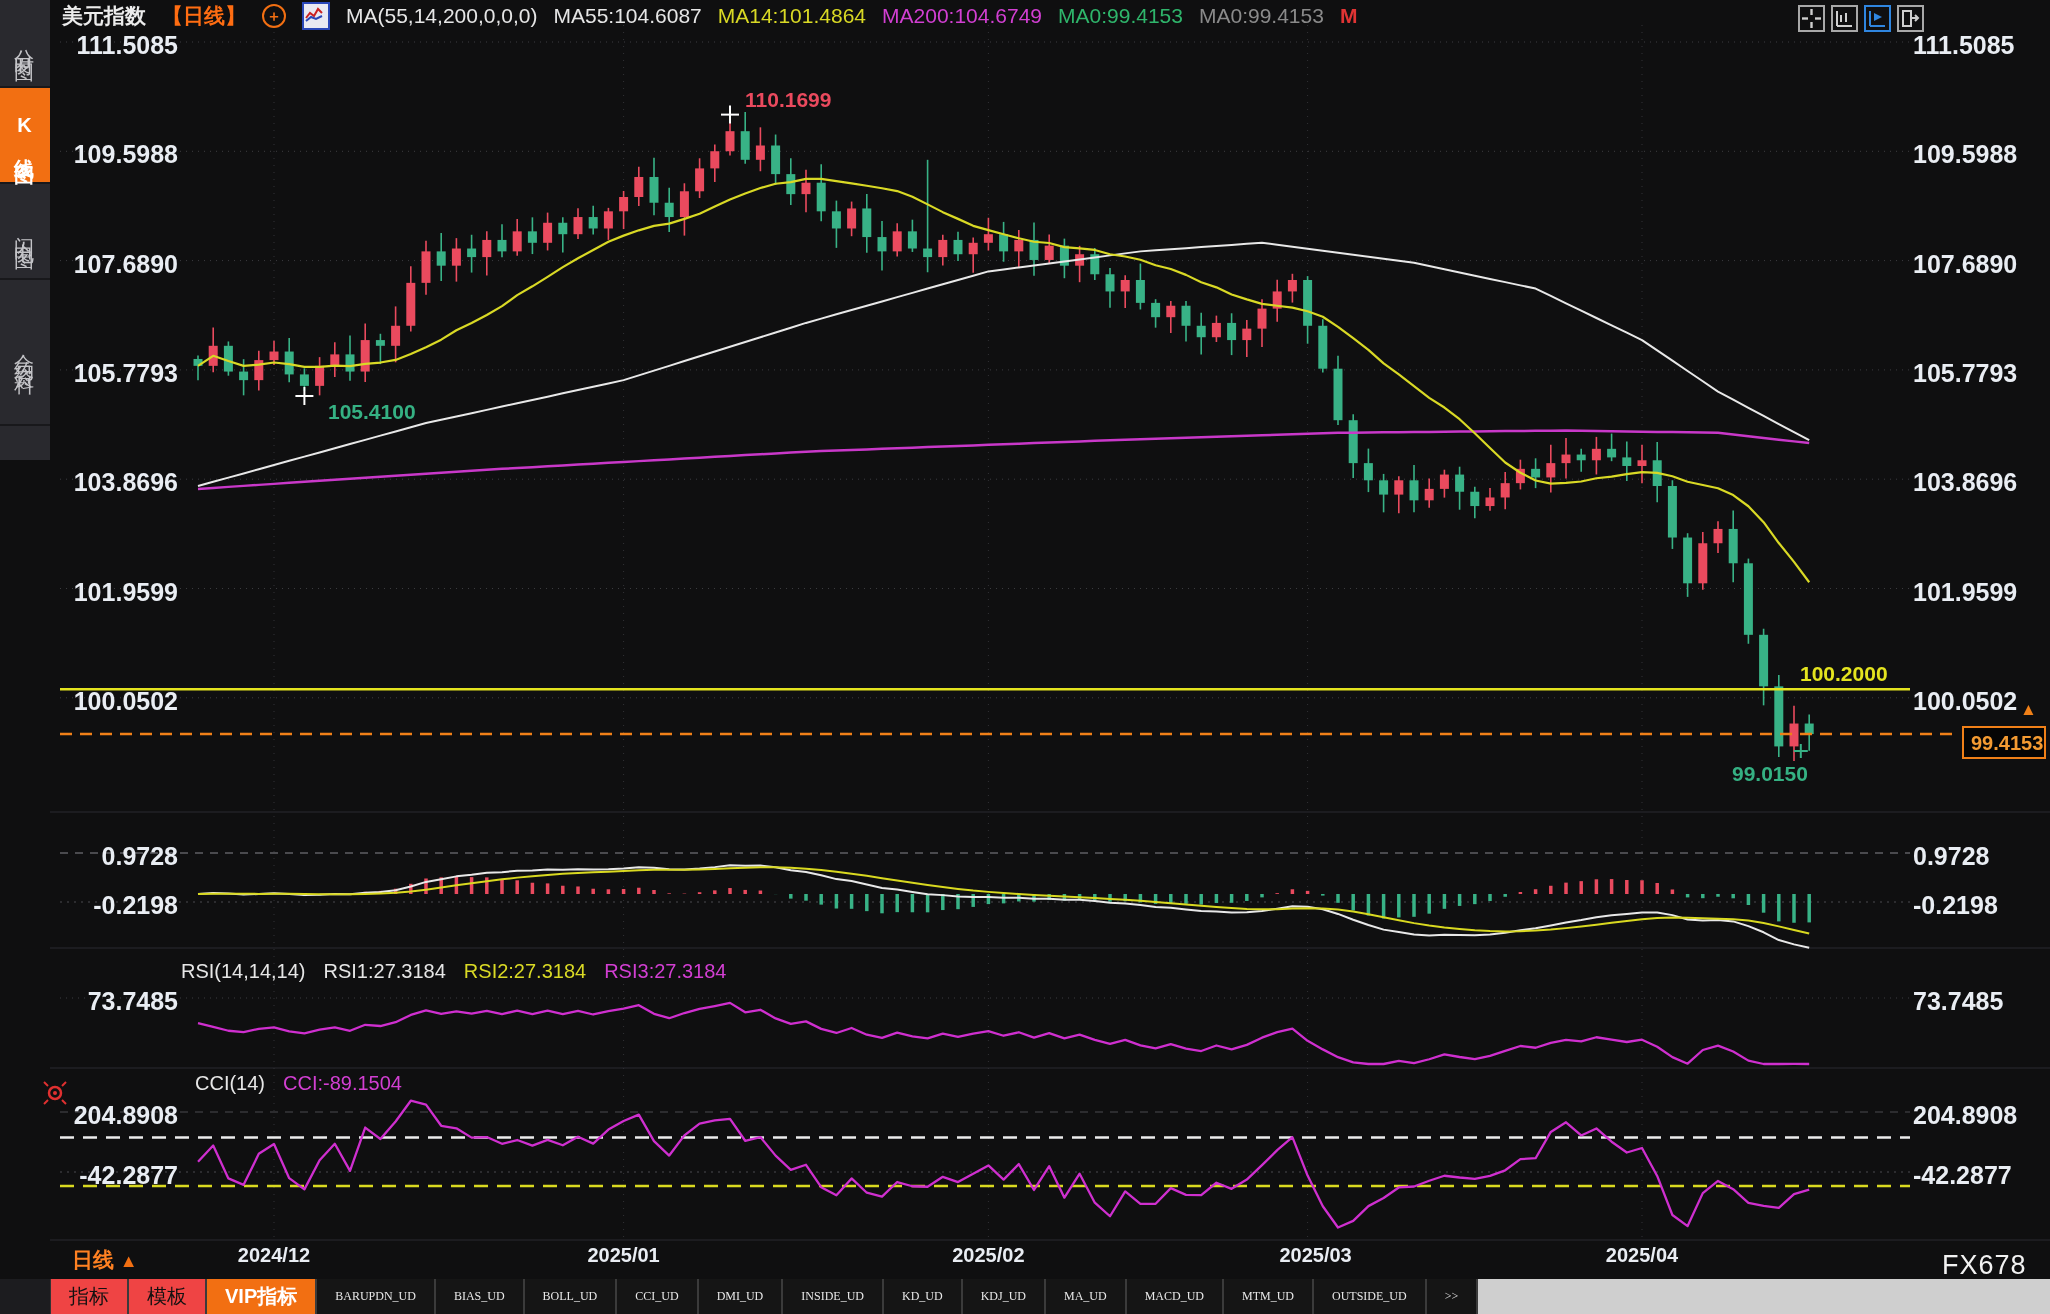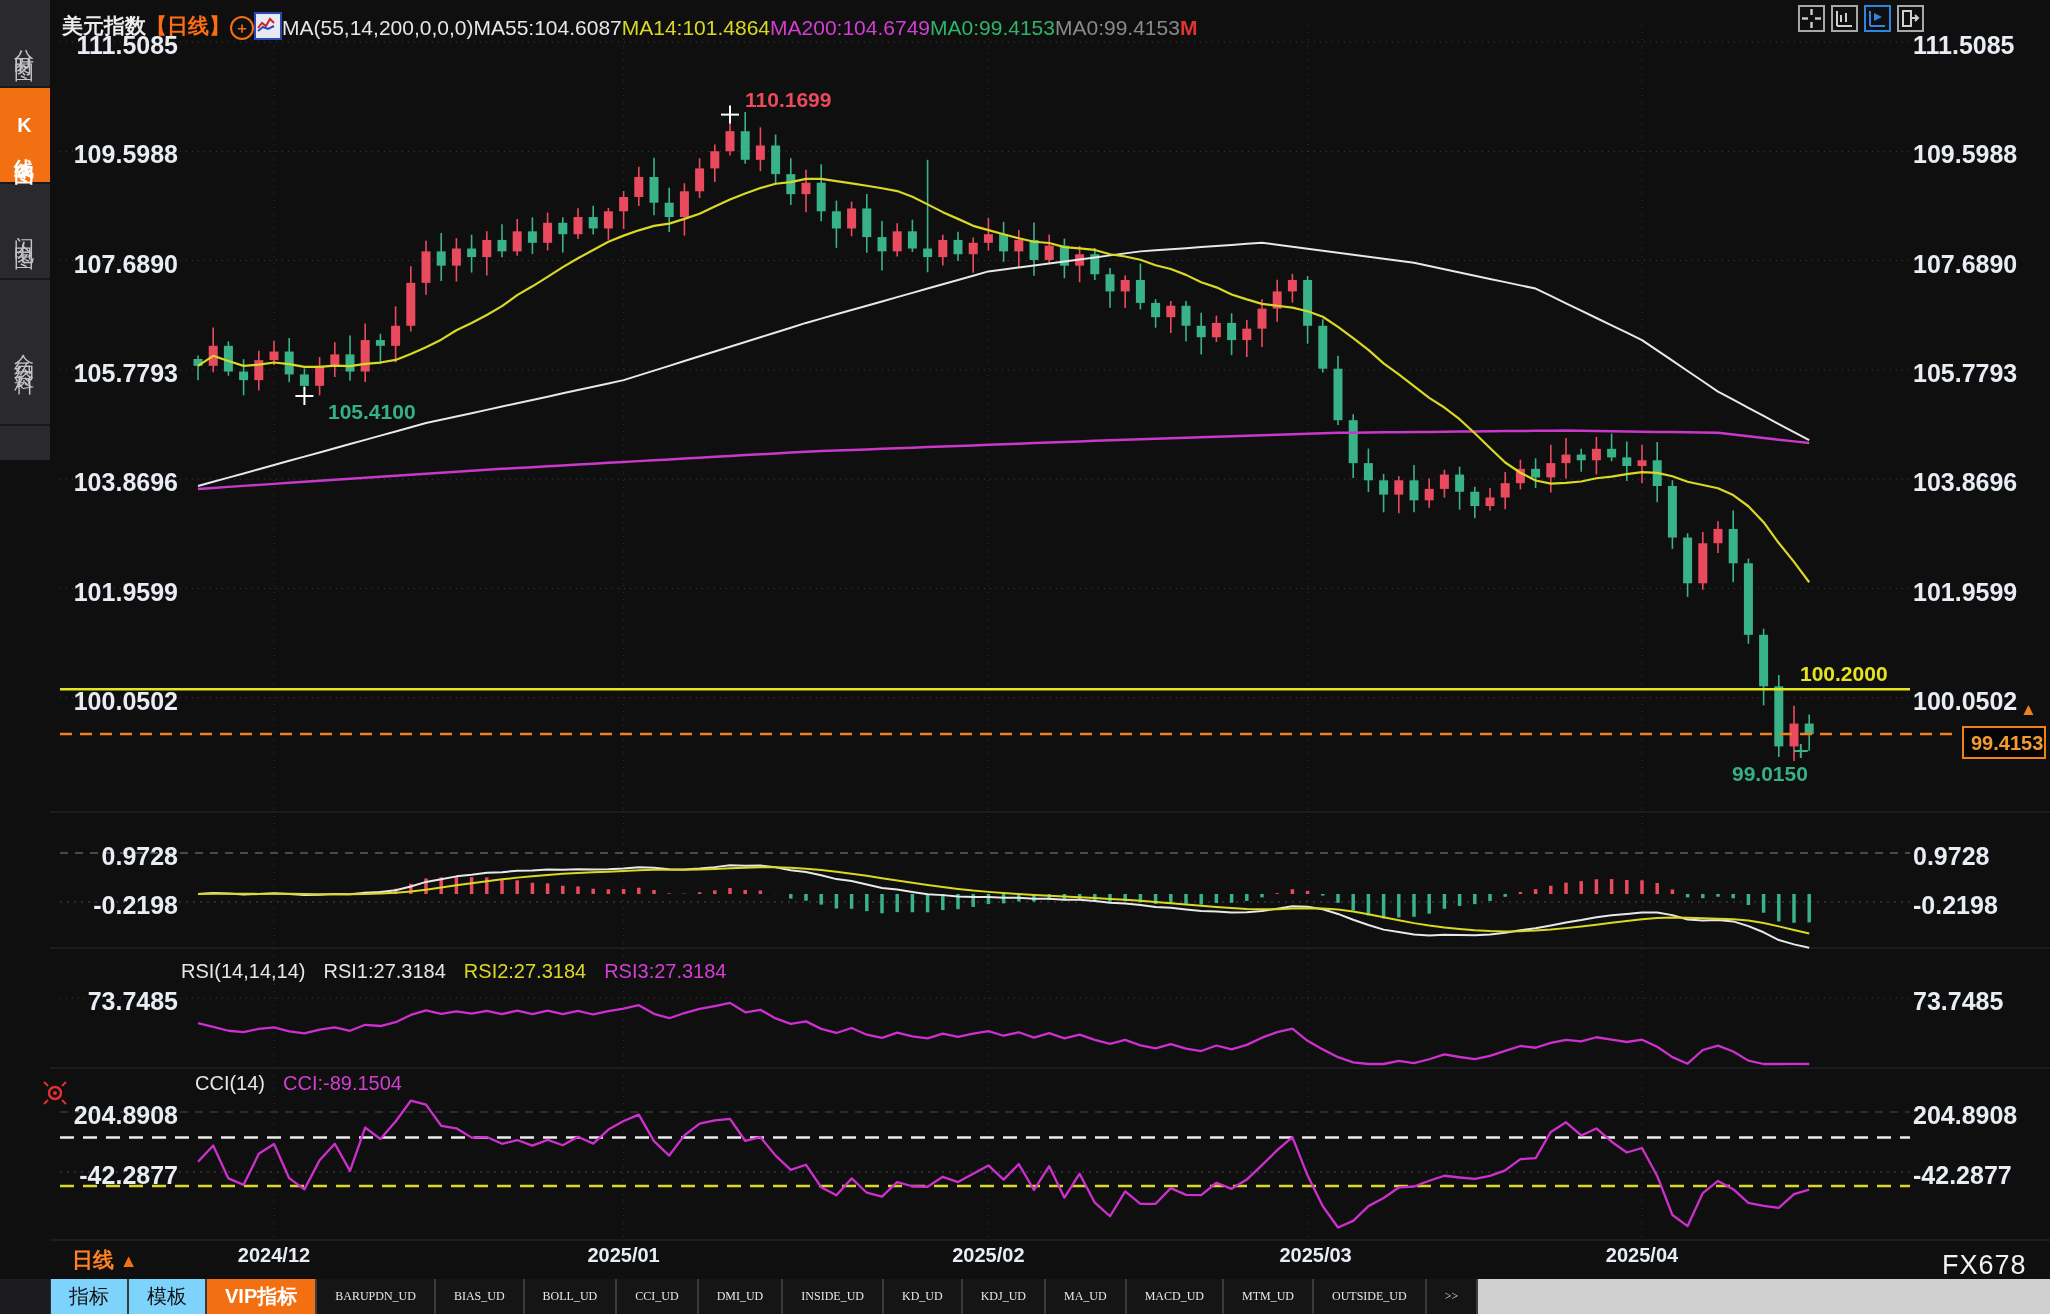--- a/index.html
+++ b/index.html
@@ -5,22 +5,22 @@
   html,body{margin:0;padding:0;background:#000;}
   #app{position:relative;width:2050px;height:1314px;background:#0f0f10;overflow:hidden;
        font-family:"Liberation Sans","DejaVu Sans",sans-serif;}
   
   #sidebar{position:absolute;left:0;top:0;width:50px;height:460px;background:#29292e;}
   .side-item{writing-mode:vertical-rl;text-orientation:upright;width:50px;display:flex;
     align-items:center;justify-content:center;color:#c4c4c8;font-size:20px;letter-spacing:7px;
     border-bottom:2px solid #18181b;box-sizing:border-box;cursor:pointer;}
   .side-item.active{background:#f26f12;color:#fff;font-weight:bold;}
   
-  #header{position:absolute;left:62px;top:12px;height:28px;display:flex;align-items:flex-end;
-    font-size:21px;white-space:nowrap;z-index:6;}
+  #header{position:absolute;left:62px;top:2px;height:28px;display:flex;align-items:center;
+    gap:16px;font-size:21px;white-space:nowrap;z-index:6;}
   #header .t-title{color:#ececec;font-weight:bold;}
   #header .t-period{color:#ff6d12;font-weight:bold;}
   .circle-plus{display:inline-flex;width:20px;height:20px;border:2px solid #f26f12;border-radius:50%;
     color:#f26f12;align-items:center;justify-content:center;font-size:15px;font-weight:bold;}
   .mini-chart-icon{width:24px;height:24px;background:#e9e9f2;border:2px solid #2a47b8;display:inline-block;}
   .t-ma-set,.t-ma55{color:#e6e6e6;}
   .t-ma14{color:#d9d925;}
   .t-ma200{color:#d23fd2;}
   .t-ma0g{color:#2fb56b;}
   .t-ma0gray{color:#8a8a8a;}
@@ -43,21 +43,21 @@
     padding-left:7px;box-sizing:border-box;z-index:7;}
   #price-arrow{position:absolute;left:2020px;top:700px;color:#f08018;font-size:17px;z-index:7;}
   #watermark{position:absolute;left:1942px;top:1250px;color:#f2f2f2;font-size:27px;z-index:7;letter-spacing:1px;}
   #period-footer{position:absolute;left:72px;top:1246px;color:#ff8122;font-size:21px;font-weight:bold;z-index:6;}
   #period-footer .tri{color:#f26f12;font-size:18px;}
   
   #tabbar{position:absolute;left:0;top:1279px;width:2050px;height:35px;display:flex;z-index:8;background:#0c0c0c;}
   .tab-corner{width:50px;background:#1c1c1f;border-right:1px solid #333;}
   .tab{display:flex;align-items:center;justify-content:center;padding:0 18px;font-size:20px;
     border-right:2px solid #3b3b3b;cursor:pointer;white-space:nowrap;box-sizing:border-box;}
-  .tab.light{background:#7dd3fc;color:#111;}
+  .tab.light{background:#ef4444;color:#111;}
   .tab.orange{background:#f26f12;color:#fff;font-weight:bold;}
   .tab.dark{background:#151515;color:#e8e8e8;font-family:Liberation Serif, serif;font-size:12px;}
   .tab-fill{flex:1;background:#cfcfcf;}
   svg#chart{position:absolute;left:0;top:0;z-index:2;}
   .red-sun{position:absolute;left:42px;top:1080px;z-index:6;}
 </style>
 </head>
 <body>
 
 <div id="app">

